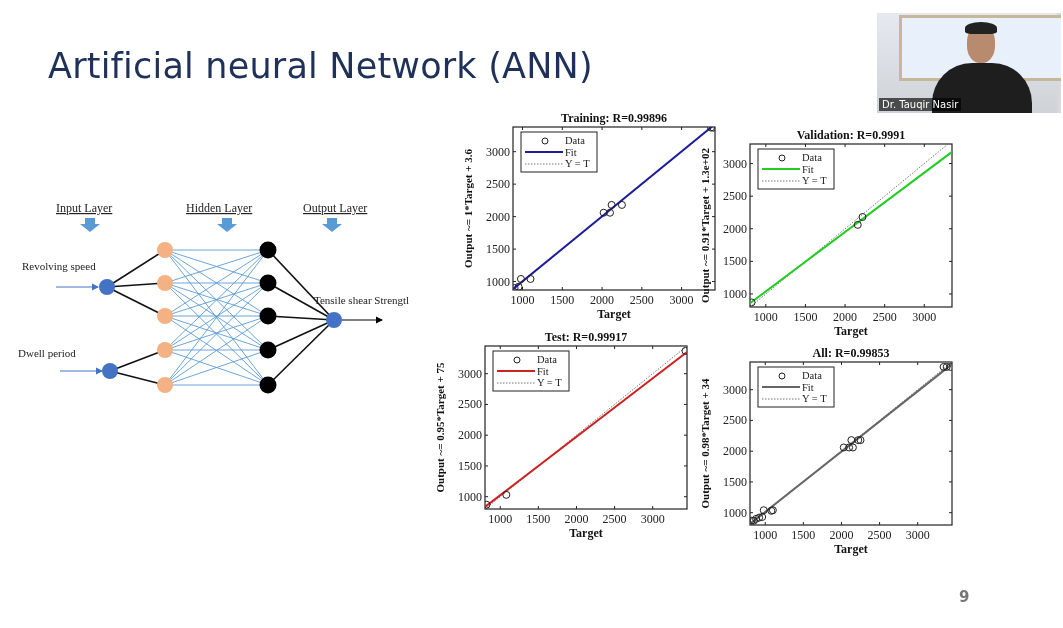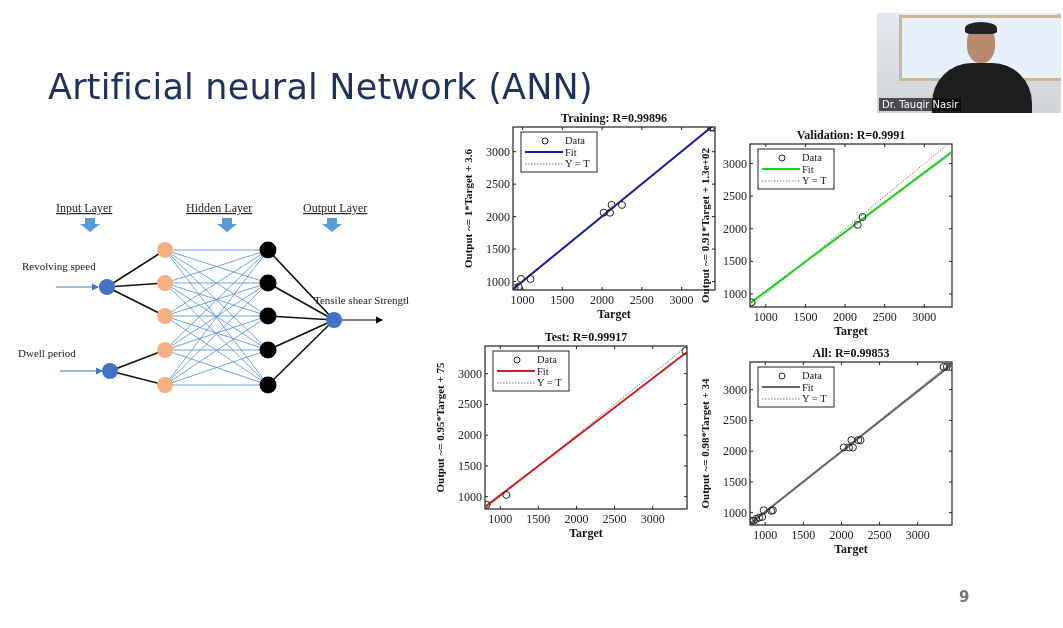--- a/index.html
+++ b/index.html
@@ -1,17 +1,17 @@
 <!DOCTYPE html>
 <html><head>
 <meta charset="utf-8">
 <style>
   html, body { margin: 0; padding: 0; }
   body { width: 1063px; height: 628px; background: #ffffff; position: relative; overflow: hidden; font-family: "DejaVu Sans", sans-serif; }
-  .slide-title { position: absolute; left: 48px; top: 46px; font-size: 35px; color: #1f3158; font-family: "DejaVu Sans", sans-serif; letter-spacing: 0.2px; margin-top: 21px; }
+  .slide-title { position: absolute; left: 48px; top: 46px; font-size: 35px; color: #1f3158; font-family: "DejaVu Sans", sans-serif; letter-spacing: 0.2px; }
   .page-number { position: absolute; left: 959px; top: 588px; font-size: 15px; color: #777; font-weight: bold; }
   .webcam { position: absolute; left: 877px; top: 13px; width: 184px; height: 100px; background: #d9d9d9; overflow: hidden; }
   .webcam .wall { position: absolute; left: 0; top: 0; width: 180px; height: 100px; background: linear-gradient(#e6eaf0, #cfd3d8); }
   .webcam .window { position: absolute; left: 22px; top: 2px; width: 160px; height: 60px; background: #e8f0fb; border: 3px solid #c8b89a; }
   .webcam .person-body { position: absolute; left: 55px; top: 50px; width: 100px; height: 60px; background: #1e1e1e; border-radius: 40px 40px 0 0; }
   .webcam .person-head { position: absolute; left: 90px; top: 12px; width: 28px; height: 38px; background: #b88a6e; border-radius: 45%; }
   .webcam .person-hair { position: absolute; left: 88px; top: 9px; width: 32px; height: 12px; background: #222; border-radius: 50% 50% 20% 20%; }
   .webcam .name-label { position: absolute; left: 2px; bottom: 2px; background: rgba(0,0,0,0.65); color: #fff; font-size: 10px; padding: 1px 3px; }
   .nn-diagram { position: absolute; left: 0; top: 190px; width: 440px; height: 220px; }
   .chart { position: absolute; width: 270px; height: 225px; }

